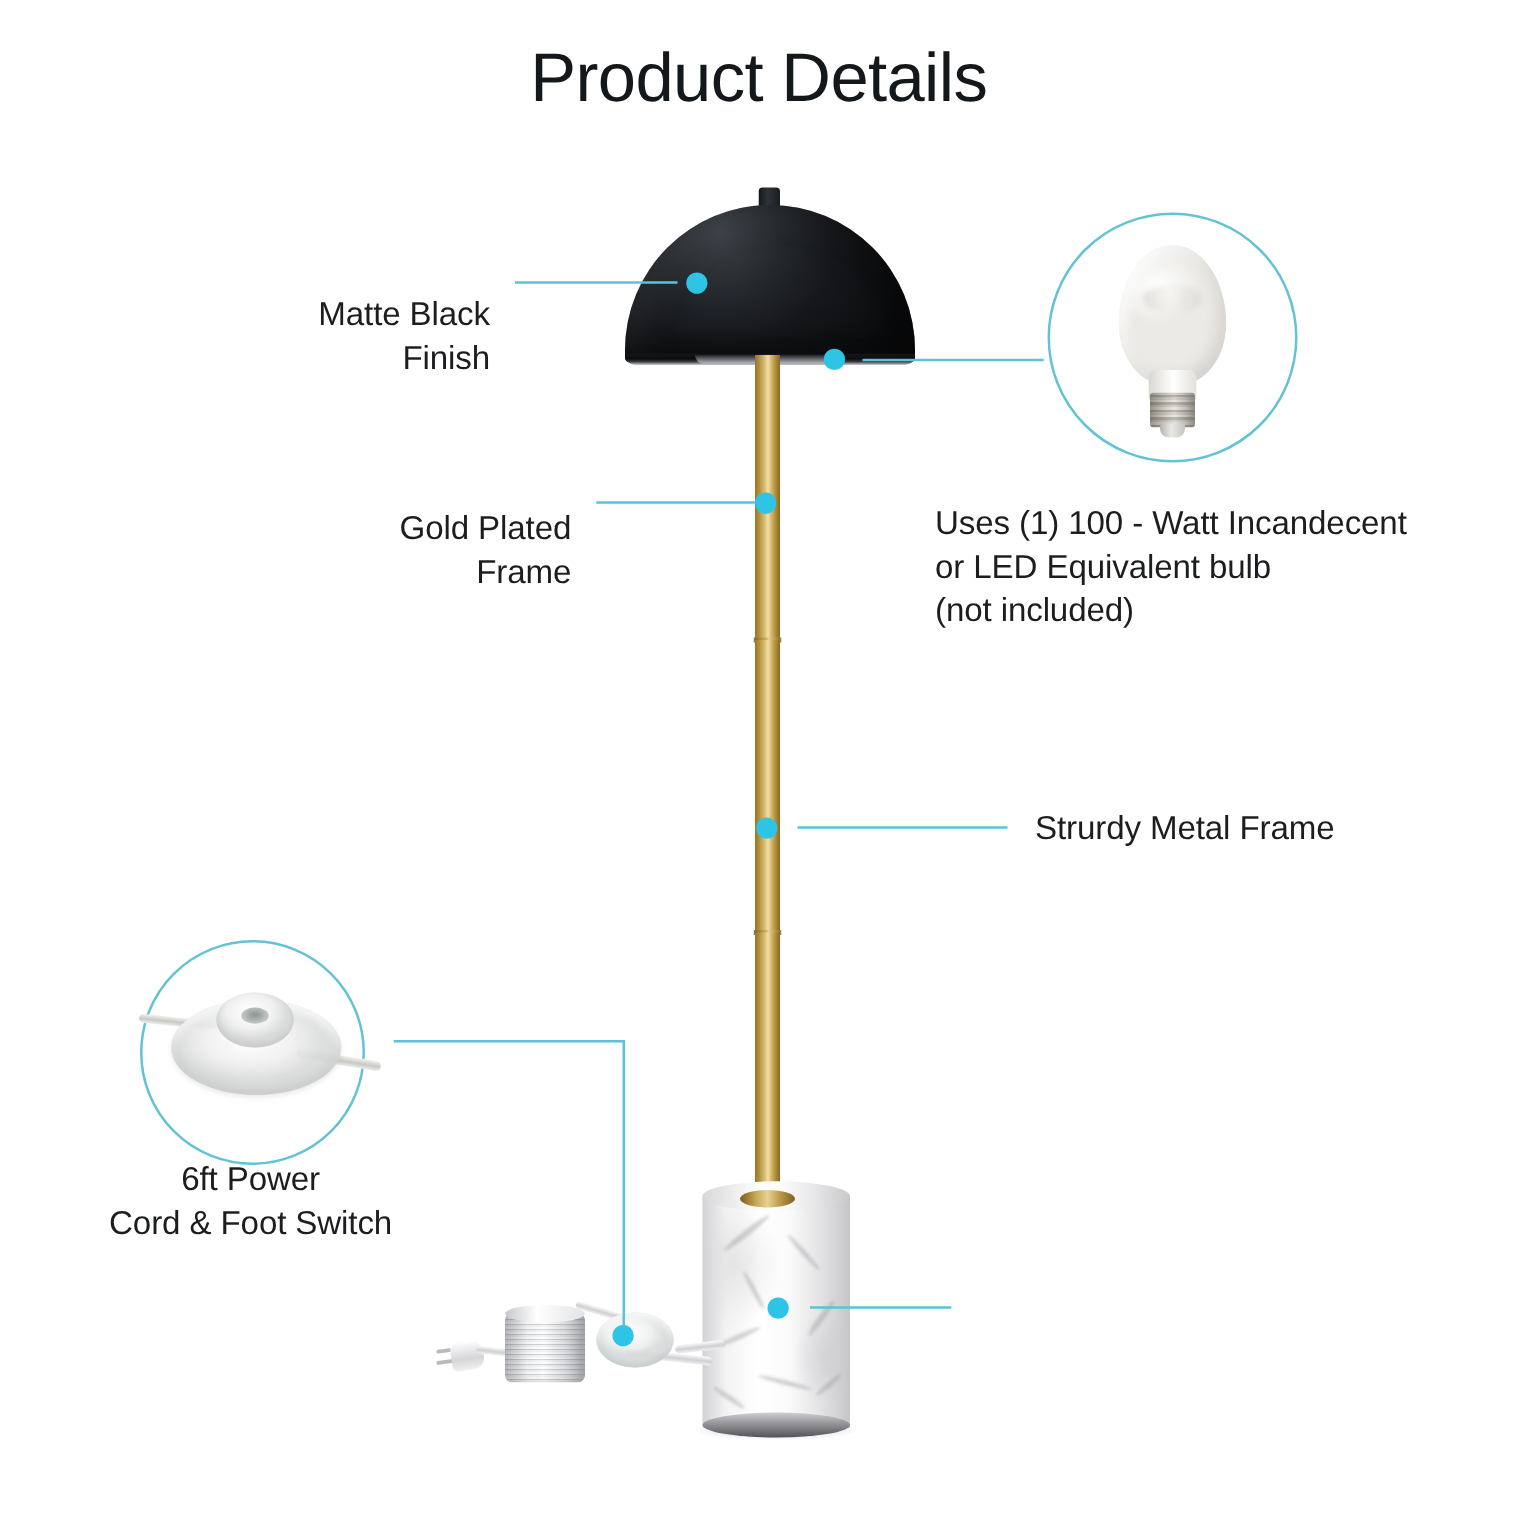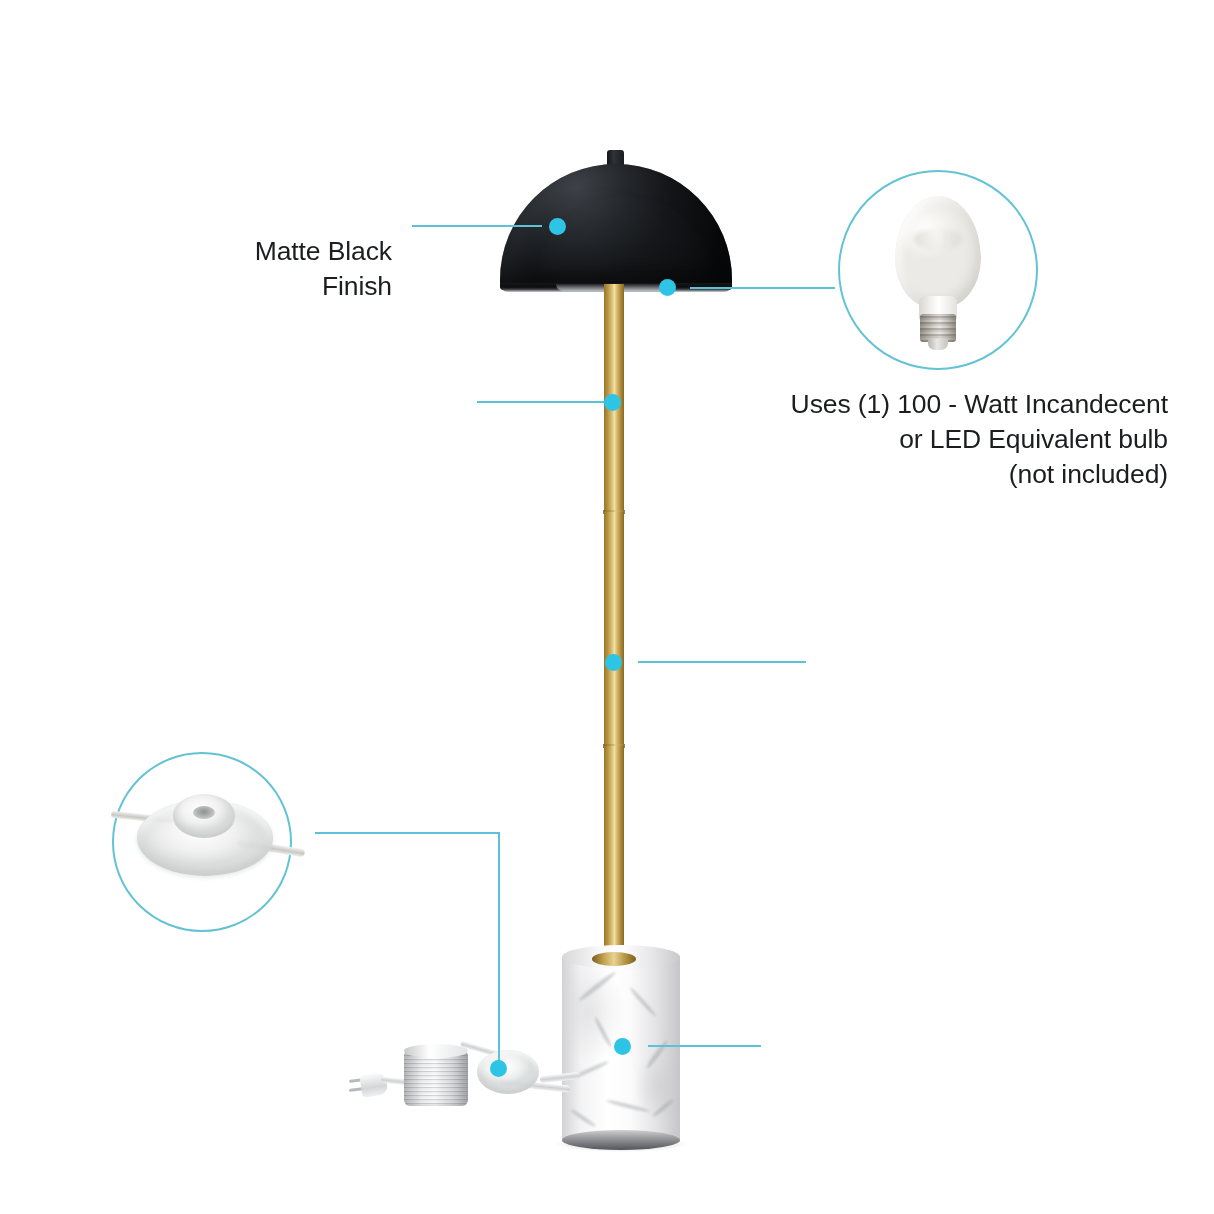--- a/index.html
+++ b/index.html
@@ -40,21 +40,21 @@
     color: #1b1d1f;
     letter-spacing: -0.1px;
     white-space: pre-line;
   }
   .callout-text.right   { text-align: right; margin-top: 42px; }
   .callout-text.left    { text-align: left; }
   .callout-text.center  { text-align: center; }
 
   #label-matte      { left: 110px;  top: 192px; width: 282px; text-align: right; }
   #label-gold       { left: 175px;  top: 363px; width: 282px; text-align: right; }
-  #label-bulb       { left: 748px;  top: 387px; width: 420px; text-align: right; }
+  #label-bulb       { left: 748px;  top: 401px; width: 420px; text-align: left; }
   #label-sturdy     { left: 828px;  top: 645px; width: 330px; text-align: left; }
   #label-cord       { left: 48px;   top: 926px; width: 305px; text-align: center; }
   #label-marble     { left: 762px;  top: 1018px; width: 260px; text-align: center; }
 
   
   .leader-h {
     position: absolute;
     height: 2px;
     background: #5cc2d8;
   }
@@ -407,20 +407,21 @@
     border-radius: 4px;
     background: linear-gradient(180deg, #fbfbfc, #cfd0d3 55%, #f0f0f1);
     transform: rotate(-6deg);
   }
 </style>
 </head>
 <body>
 
 <div id="page">
 
+  <div id="page-title">Product Details</div>
 
   <div>
 
     <div id="finial"></div>
     <div id="shade"></div>
     <div id="shade-rim"></div>
     <div id="shade-inner"></div>
 
     <div id="pole-a" class="pole"></div>
     <div id="seam-1" class="pole-seam"></div>
@@ -491,17 +492,22 @@
 
   <div class="dot" style="left:614px; top:1038px;"></div>
   <div class="leader-h" style="left:648px; top:1045px; width:113px;"></div>
 
   <div class="leader-h" style="left:315px; top:832px; width:185px;"></div>
   <div class="leader-v" style="left:498px; top:832px; height:234px;"></div>
   <div class="dot" style="left:490px; top:1060px;"></div>
 
   <div id="label-matte" class="callout-text right">Matte Black
 Finish</div>
+  <div id="label-gold" class="callout-text right">Gold Plated
+Frame</div>
   <div id="label-bulb" class="callout-text center">Uses (1) 100 - Watt Incandecent
 or LED Equivalent bulb
 (not included)</div>
+  <div id="label-sturdy" class="callout-text left">Strurdy Metal Frame</div>
+  <div id="label-cord" class="callout-text center">6ft Power
+Cord &amp; Foot Switch</div>
 
 </div>
 
 </body></html>

